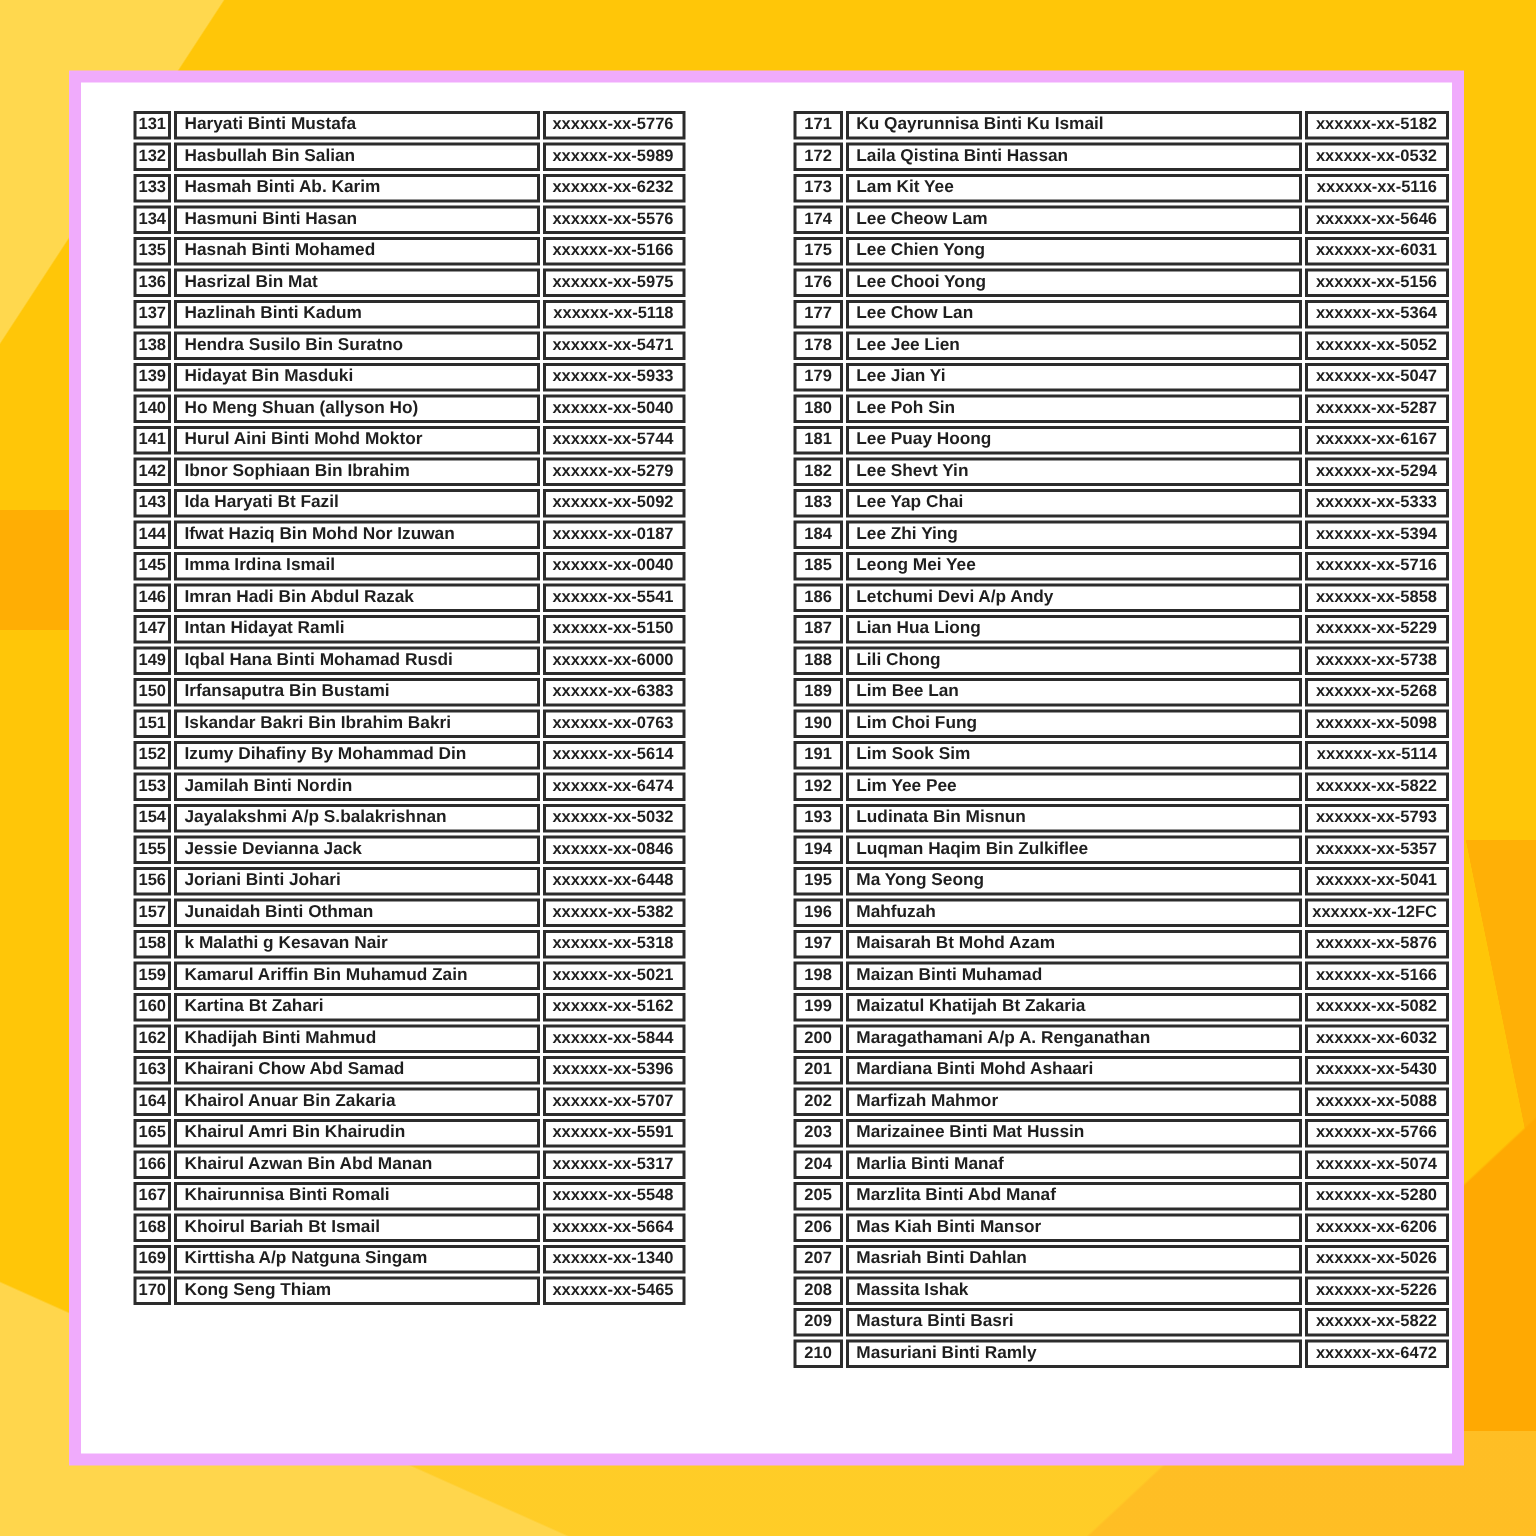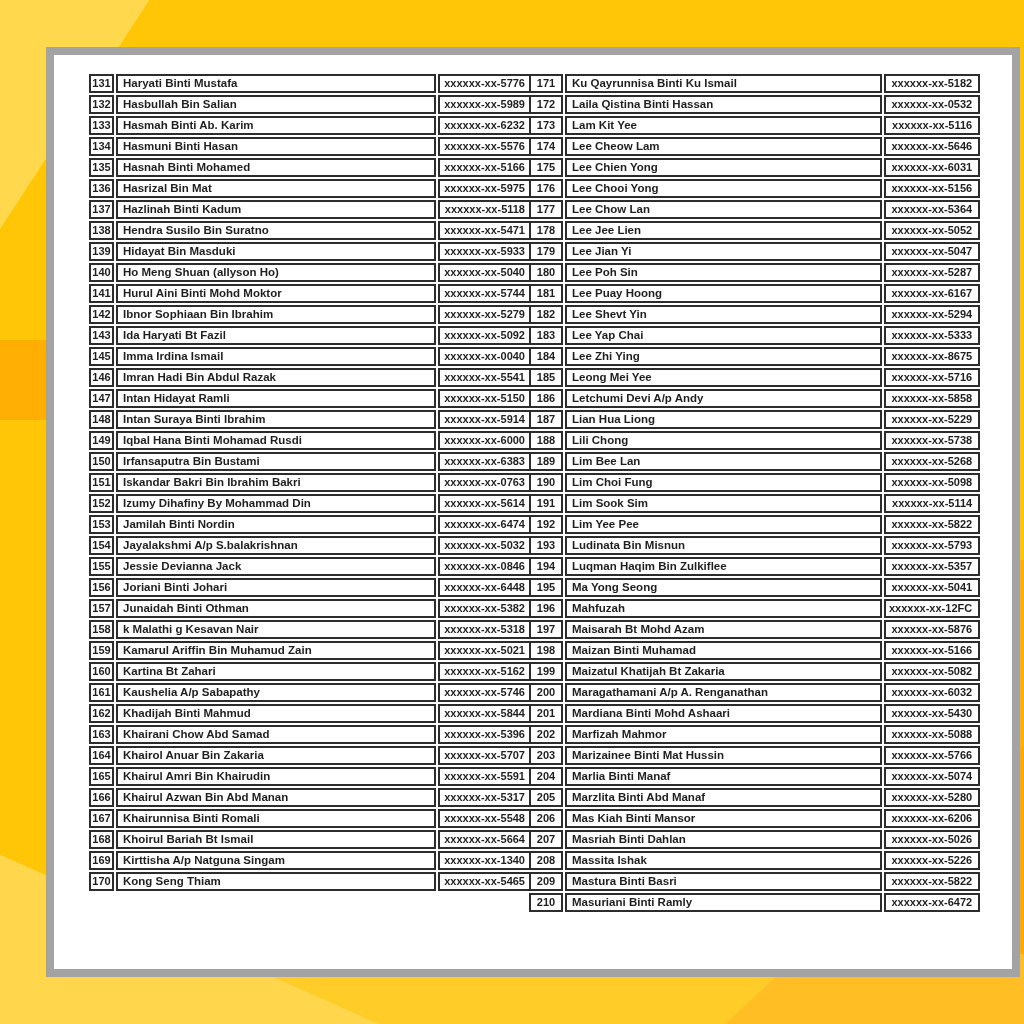--- a/index.html
+++ b/index.html
@@ -13,22 +13,21 @@
       linear-gradient(to right top, #FFD64C 49.6%, rgba(255,214,76,0) 50%),
       linear-gradient(rgba(255,211,70,.5), rgba(255,211,70,.5)),
       linear-gradient(to left top, #FFA902 49.6%, rgba(255,169,2,0) 50%),
       linear-gradient(to left bottom, #FFB006 49.6%, rgba(255,176,6,0) 50%);
     background-repeat: no-repeat;
     background-size: 150px 230px, 46px 80px, 380px 170px, 1024px 70px, 300px 280px, 47px 230px;
     background-position: 0 0, 0 340px, 0 854px, 0 954px, 100% 100%, 100% 560px;
   }
   .frame {
     position: absolute; left: 46px; top: 47px; width: 930px; height: 930px;
-    background: #a3a3a3;
-    padding-left: 44px;
+    background: #f0abfc;
   }
   .page {
     position: absolute; left: 8px; top: 8px; right: 8px; bottom: 8px;
     background: #ffffff;
   }
   table.roster {
     position: absolute; top: 17px;
     border-collapse: separate; border-spacing: 2.75px;
     table-layout: fixed;
   }
@@ -40,21 +39,21 @@
     background: #ffffff;
     color: #1F1F1F;
     font-weight: 700;
     font-size: 11.5px;
     line-height: 15px;
     white-space: nowrap;
     overflow: hidden;
     padding: 0 3px;
   }
   #table-left  td.col-num  { width: 25px; }
-  #table-left  td.col-name { width: 320px; }
+  #table-left  td.col-name { width: 244px; }
   #table-left  td.col-id   { width: 95px; margin-top: 14px; }
   #table-right td.col-num  { width: 34px; }
   #table-right td.col-name { width: 317px; }
   #table-right td.col-id   { width: 92px; margin-left: 48px; }
   td.col-num  { text-align: center; font-size: 11px; padding: 0 1px; }
   td.col-name { text-align: left; padding-left: 5px; }
   td.col-id   { text-align: right; padding-right: 6px; font-size: 11px; }
 </style>
 </head>
 <body>
@@ -122,40 +121,40 @@
             <td class="col-num">142</td>
             <td class="col-name">Ibnor Sophiaan Bin Ibrahim</td>
             <td class="col-id">xxxxxx-xx-5279</td>
           </tr>
           <tr>
             <td class="col-num">143</td>
             <td class="col-name">Ida Haryati Bt Fazil</td>
             <td class="col-id">xxxxxx-xx-5092</td>
           </tr>
           <tr>
+            <td class="col-num">144</td>
+            <td class="col-name">Ifwat Haziq Bin Mohd Nor Izuwan</td>
+            <td class="col-id">xxxxxx-xx-0187</td>
+          </tr>
+          <tr>
             <td class="col-num">145</td>
             <td class="col-name">Imma Irdina Ismail</td>
             <td class="col-id">xxxxxx-xx-0040</td>
           </tr>
           <tr>
             <td class="col-num">146</td>
             <td class="col-name">Imran Hadi Bin Abdul Razak</td>
             <td class="col-id">xxxxxx-xx-5541</td>
           </tr>
           <tr>
             <td class="col-num">147</td>
             <td class="col-name">Intan Hidayat Ramli</td>
             <td class="col-id">xxxxxx-xx-5150</td>
           </tr>
           <tr>
-            <td class="col-num">148</td>
-            <td class="col-name">Intan Suraya Binti Ibrahim</td>
-            <td class="col-id">xxxxxx-xx-5914</td>
-          </tr>
-          <tr>
             <td class="col-num">149</td>
             <td class="col-name">Iqbal Hana Binti Mohamad Rusdi</td>
             <td class="col-id">xxxxxx-xx-6000</td>
           </tr>
           <tr>
             <td class="col-num">150</td>
             <td class="col-name">Irfansaputra Bin Bustami</td>
             <td class="col-id">xxxxxx-xx-6383</td>
           </tr>
           <tr>
@@ -200,25 +199,20 @@
           </tr>
           <tr>
             <td class="col-num">159</td>
             <td class="col-name">Kamarul Ariffin Bin Muhamud Zain</td>
             <td class="col-id">xxxxxx-xx-5021</td>
           </tr>
           <tr>
             <td class="col-num">160</td>
             <td class="col-name">Kartina Bt Zahari</td>
             <td class="col-id">xxxxxx-xx-5162</td>
-          </tr>
-          <tr>
-            <td class="col-num">161</td>
-            <td class="col-name">Kaushelia A/p Sabapathy</td>
-            <td class="col-id">xxxxxx-xx-5746</td>
           </tr>
           <tr>
             <td class="col-num">162</td>
             <td class="col-name">Khadijah Binti Mahmud</td>
             <td class="col-id">xxxxxx-xx-5844</td>
           </tr>
           <tr>
             <td class="col-num">163</td>
             <td class="col-name">Khairani Chow Abd Samad</td>
             <td class="col-id">xxxxxx-xx-5396</td>
@@ -323,21 +317,21 @@
             <td class="col-id">xxxxxx-xx-5294</td>
           </tr>
           <tr>
             <td class="col-num">183</td>
             <td class="col-name">Lee Yap Chai</td>
             <td class="col-id">xxxxxx-xx-5333</td>
           </tr>
           <tr>
             <td class="col-num">184</td>
             <td class="col-name">Lee Zhi Ying</td>
-            <td class="col-id">xxxxxx-xx-8675</td>
+            <td class="col-id">xxxxxx-xx-5394</td>
           </tr>
           <tr>
             <td class="col-num">185</td>
             <td class="col-name">Leong Mei Yee</td>
             <td class="col-id">xxxxxx-xx-5716</td>
           </tr>
           <tr>
             <td class="col-num">186</td>
             <td class="col-name">Letchumi Devi A/p Andy</td>
             <td class="col-id">xxxxxx-xx-5858</td>

